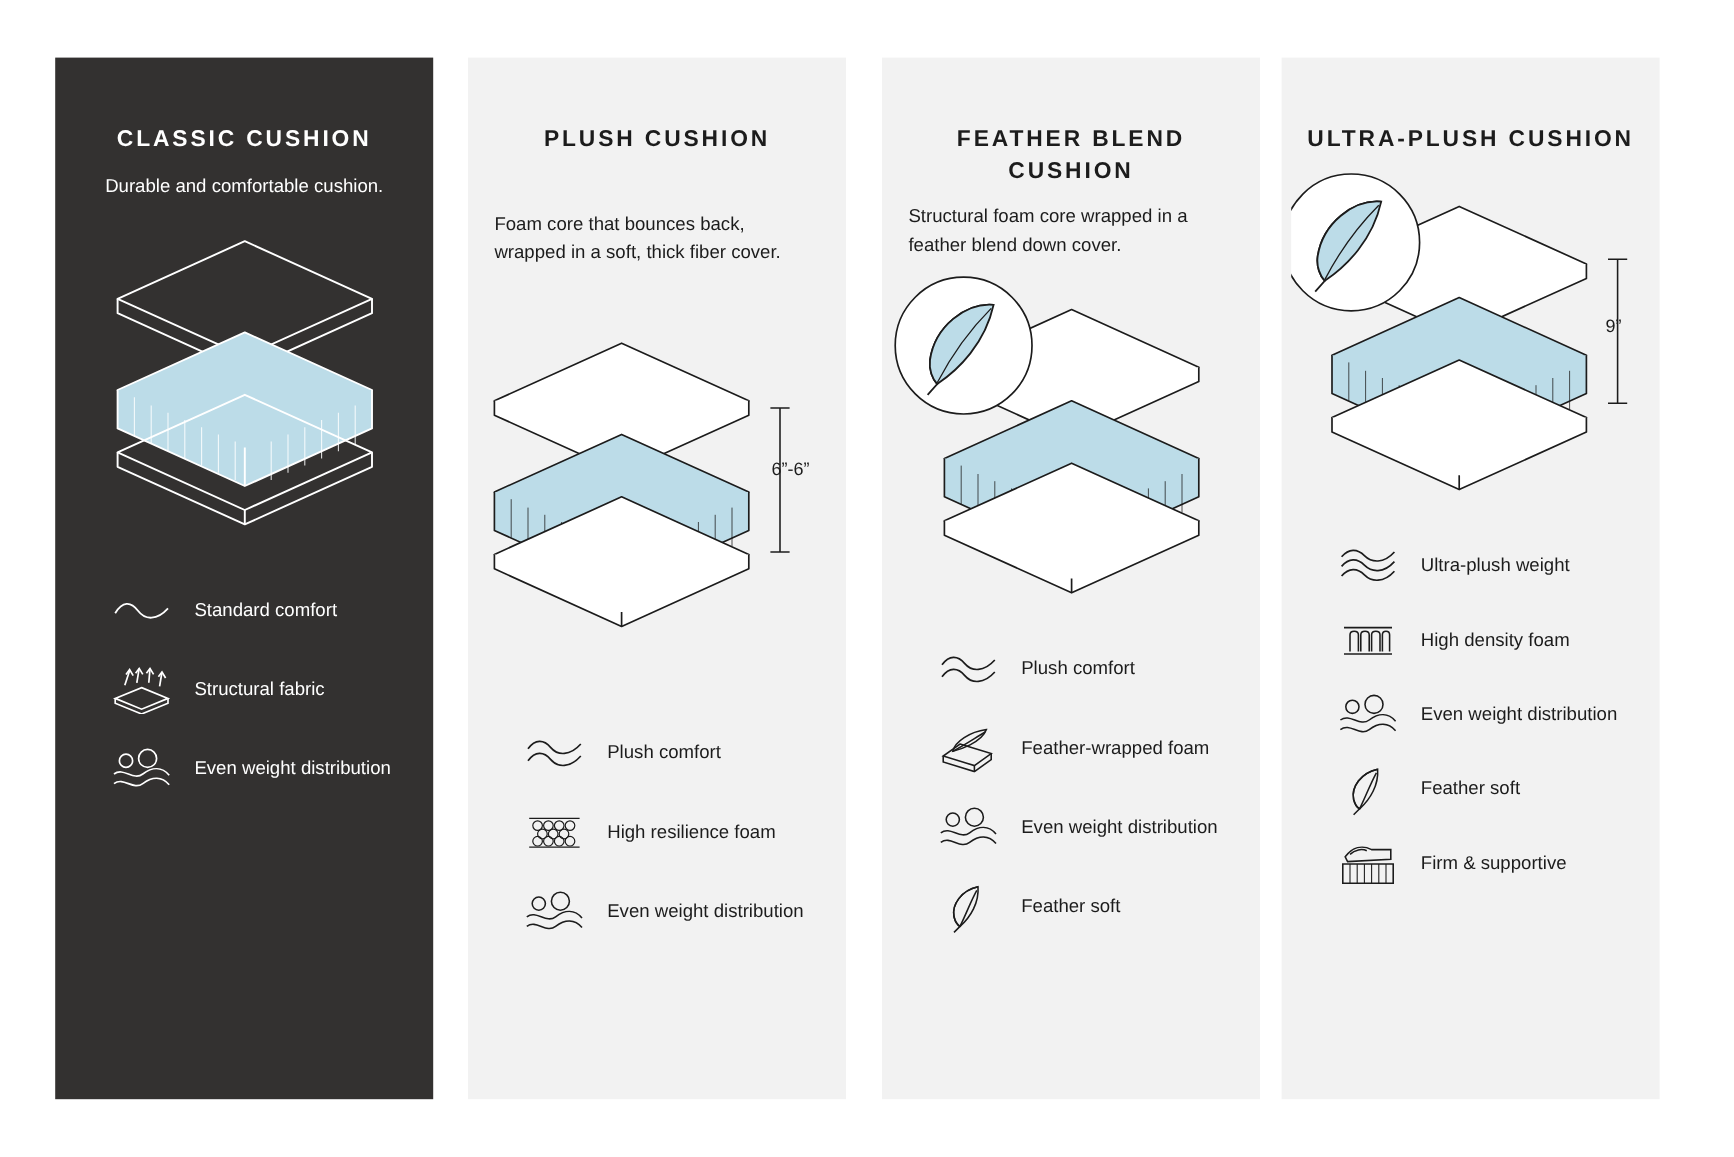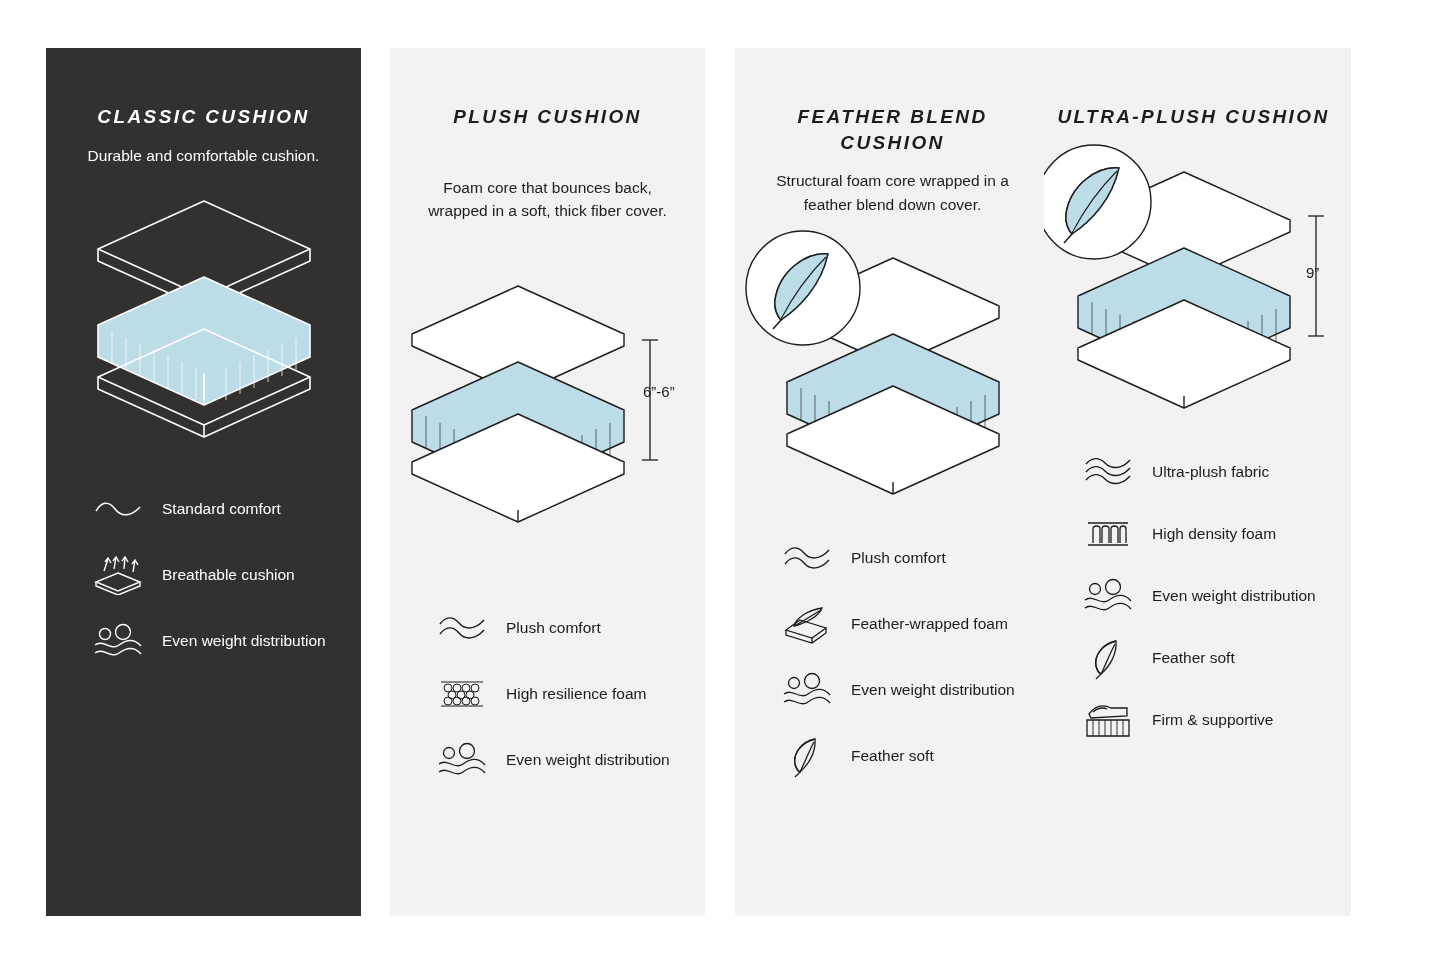--- a/index.html
+++ b/index.html
@@ -32,37 +32,36 @@
     background: #333130;
     color: #ffffff;
   }
   .card.light {
     background: #f2f2f2;
     color: #1c1c1c;
   }
   .card-1 { left: 46px;   width: 315px; }
   .card-2 { left: 390px;  width: 315px; gap: 32px; }
   .card-3 { left: 735px;  width: 315px; }
-  .card-4 { left: 1036px; width: 315px; }
+  .card-4 { left: 1068px; width: 315px; }
 
   .card-title {
     margin-top: 56px;
     font-size: 19px;
     font-weight: bold;
     letter-spacing: 2.4px;
     text-align: center;
     line-height: 1.35;
     padding: 0 16px;
-    font-style: italic;
   }
   .card-desc {
     margin-top: 14px;
     font-size: 15.5px;
     line-height: 1.5;
-    text-align: center;
+    text-align: left;
     padding: 0 22px;
     font-weight: normal;
   }
 
   .diagram-wrap {
     position: relative;
     width: 100%;
     height: 300px;
     margin-top: 14px;
   }
@@ -174,21 +173,21 @@
             <path d="M12 16 L16 4"></path>
               <path d="M13 7 L16 3 L19 8"></path>
             <path d="M22 14 L24 2"></path>
               <path d="M21 6 L24 2 L27 7"></path>
             <path d="M32 14 L33 2"></path>
               <path d="M30 6 L33 2 L36 7"></path>
             <path d="M41 17 L43 5"></path>
               <path d="M40 9 L43 5 L46 10"></path>
           </svg>
         </span>
-        <span class="flabel">Breathable cushion</span>
+        <span class="flabel">Structural fabric</span>
       </div>
       <div class="feature">
         <span class="ficon">
           <svg width="54" height="36" viewBox="0 0 54 36" fill="none" stroke="#ffffff" stroke-width="1.4">
             <circle cx="14" cy="11" r="5.5"></circle>
             <circle cx="32" cy="9" r="7.5"></circle>
             <path d="M4 22 C12 16, 20 28, 28 22 S44 16, 50 23"></path>
             <path d="M4 30 C12 24, 20 36, 28 30 S44 24, 50 31"></path>
           </svg>
         </span>
@@ -435,21 +434,21 @@
 
     <div class="features">
       <div class="feature" style="margin-bottom:18px;">
         <span class="ficon">
           <svg width="50" height="30" viewBox="0 0 50 30" fill="none" stroke="#1c1c1c" stroke-width="1.4">
             <path d="M3 7 C9 0, 16 0, 22 6 S38 13, 47 3"></path>
             <path d="M3 15 C9 8, 16 8, 22 14 S38 21, 47 11"></path>
             <path d="M3 23 C9 16, 16 16, 22 22 S38 29, 47 19"></path>
           </svg>
         </span>
-        <span class="flabel">Ultra-plush fabric</span>
+        <span class="flabel">Ultra-plush weight</span>
       </div>
       <div class="feature" style="margin-bottom:18px;">
         <span class="ficon">
           <svg width="50" height="34" viewBox="0 0 50 34" fill="none" stroke="#1c1c1c" stroke-width="1.3">
             <path d="M5 6 L45 6"></path>
               <path d="M5 28 L45 28"></path>
             <path d="M10 26 L10 12 C10 8 17 8 17 12 L17 26"></path>
             <path d="M19 26 L19 12 C19 8 26 8 26 12 L26 26"></path>
             <path d="M28 26 L28 12 C28 8 35 8 35 12 L35 26"></path>
             <path d="M37 26 L37 12 C37 8 43 8 43 12 L43 26"></path>

